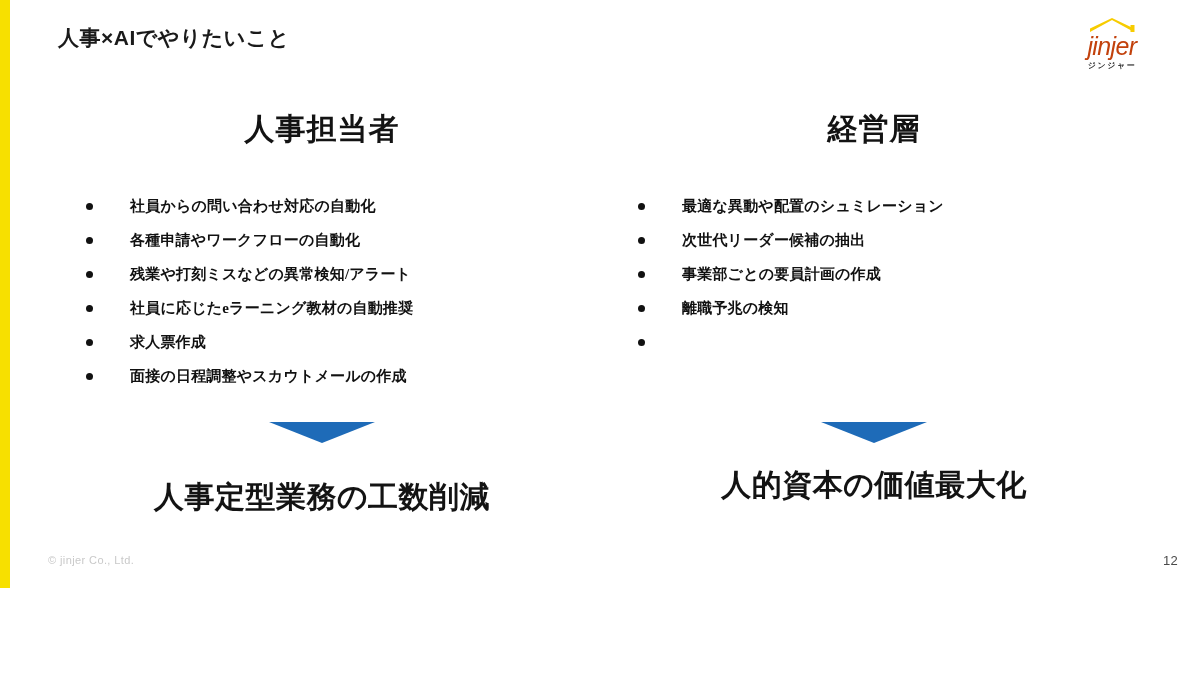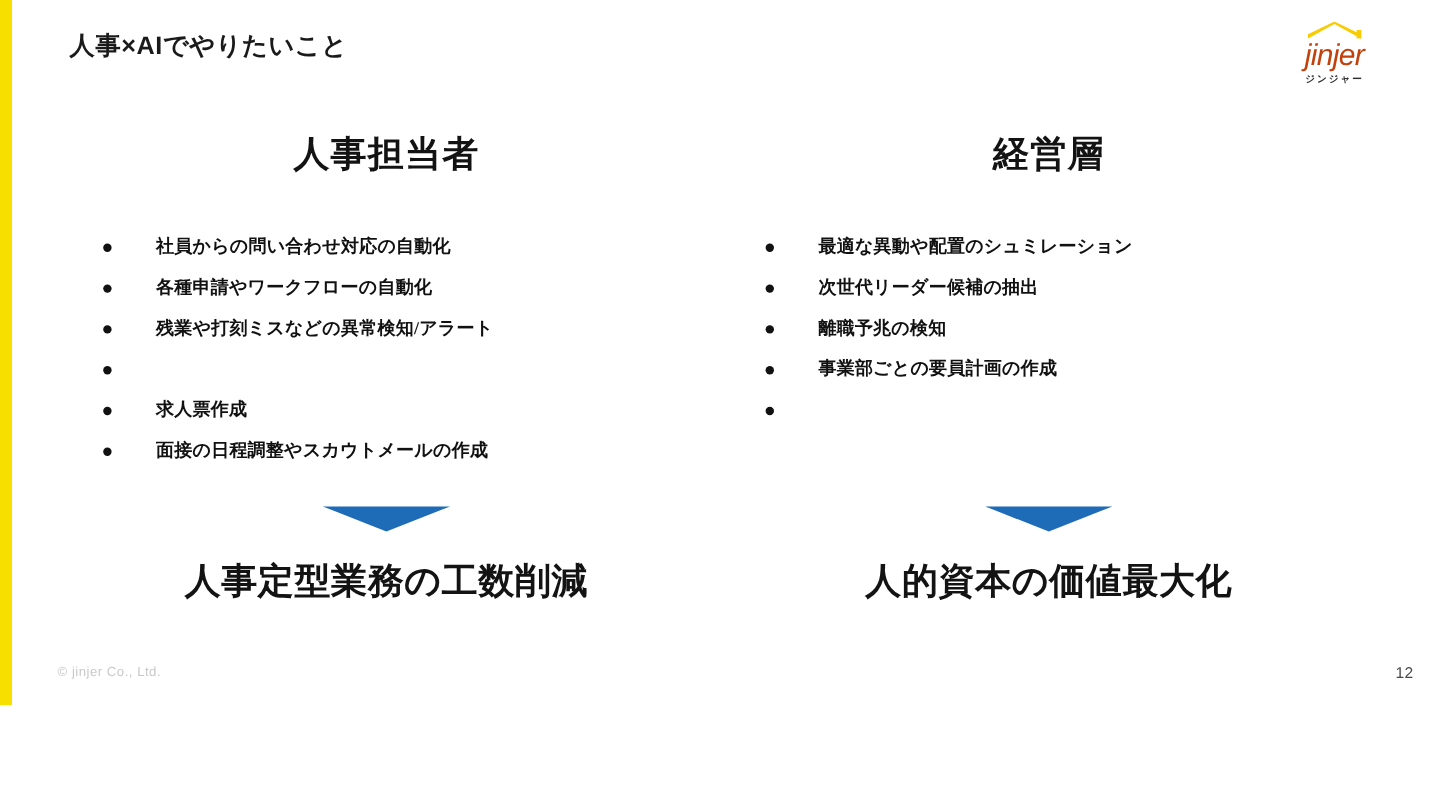--- a/index.html
+++ b/index.html
@@ -149,21 +149,21 @@
     top: 468px;
     width: 540px;
     text-align: center;
     font-size: 30px;
     font-weight: 700;
     color: #131313;
     letter-spacing: 0.5px;
     line-height: 1.15;
     white-space: nowrap;
   }
-  .conclusion.left  { left: 52px; }
+  .conclusion.left  { left: 52px; margin-top: 12px; }
   .conclusion.right { left: 604px; }
 
   
   .footer-copyright {
     position: absolute;
     left: 48px;
     bottom: 22px;
     font-size: 11px;
     font-weight: 400;
     color: #c9c9c9;
@@ -207,20 +207,21 @@
       <li class="bullet-item">
         <span class="bullet-dot"></span>
         <span>各種申請やワークフローの自動化</span>
       </li>
       <li class="bullet-item">
         <span class="bullet-dot"></span>
         <span>残業や打刻ミスなどの異常検知/アラート</span>
       </li>
       <li class="bullet-item">
         <span class="bullet-dot"></span>
+        <span>社員に応じたeラーニング教材の自動推奨</span>
       </li>
       <li class="bullet-item">
         <span class="bullet-dot"></span>
         <span>求人票作成</span>
       </li>
       <li class="bullet-item">
         <span class="bullet-dot"></span>
         <span>面接の日程調整やスカウトメールの作成</span>
       </li>
     </ul>
@@ -238,25 +239,25 @@
       <li class="bullet-item">
         <span class="bullet-dot"></span>
         <span>最適な異動や配置のシュミレーション</span>
       </li>
       <li class="bullet-item">
         <span class="bullet-dot"></span>
         <span>次世代リーダー候補の抽出</span>
       </li>
       <li class="bullet-item">
         <span class="bullet-dot"></span>
+        <span>事業部ごとの要員計画の作成</span>
+      </li>
+      <li class="bullet-item">
+        <span class="bullet-dot"></span>
         <span>離職予兆の検知</span>
-      </li>
-      <li class="bullet-item">
-        <span class="bullet-dot"></span>
-        <span>事業部ごとの要員計画の作成</span>
       </li>
       <li class="bullet-item">
         <span class="bullet-dot"></span>
       </li>
     </ul>
   </div>
 
   <div class="arrow-wrap right">
     <span class="arrow-tri"></span>
   </div>

